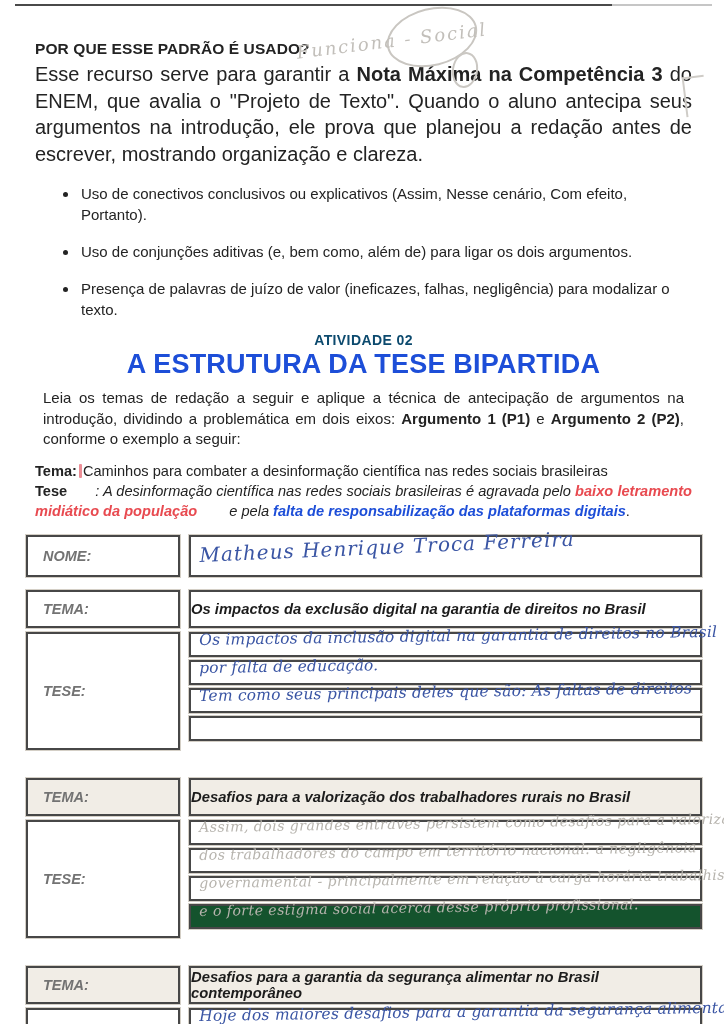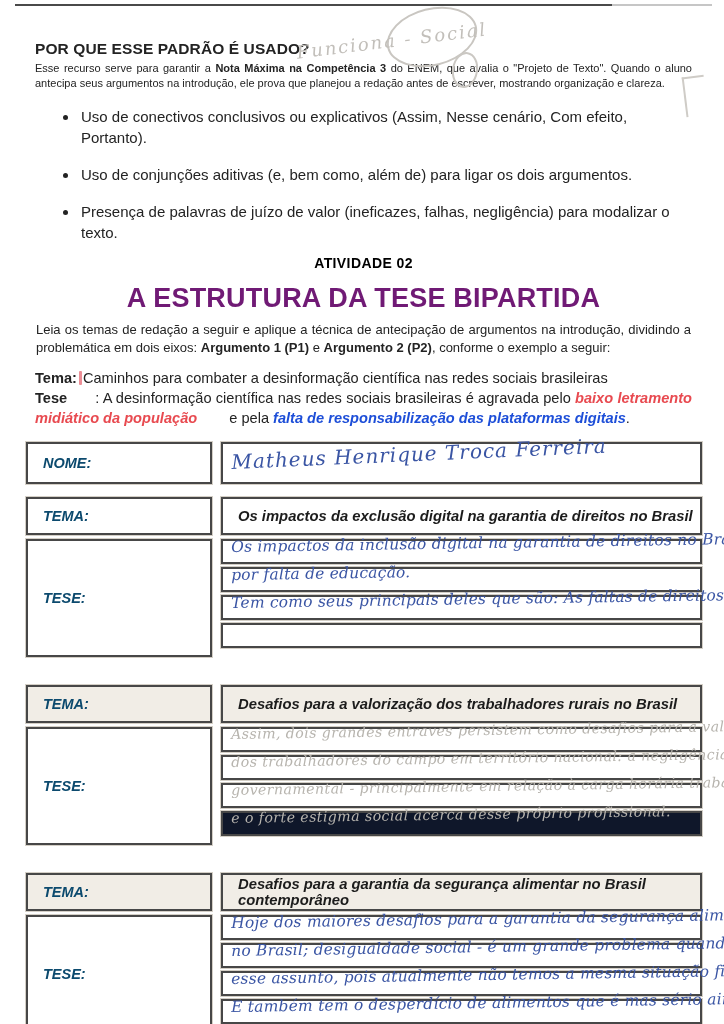--- a/index.html
+++ b/index.html
@@ -25,46 +25,46 @@
     position:absolute;top:52px;left:452px;width:22px;height:32px;z-index:2;
     border:2px solid #cbc8c3;border-radius:50%;transform:rotate(9deg);
   }
   .pencil-bracket{
     position:absolute;top:76px;left:684px;width:20px;height:38px;z-index:2;
     border-left:2px solid #cfccc7;border-top:2px solid #cfccc7;transform:rotate(-7deg);
   }
   
   .content{padding:32px 32px 0 35px;position:relative;z-index:1;}
   .h-why{font-size:15.5px;font-weight:bold;margin:8px 0 3px 0;letter-spacing:.1px;}
-  .para{font-size:11px;line-height:1.33;text-align:justify;margin:0;}
+  .para{font-size:20px;line-height:1.33;text-align:justify;margin:0;}
   .b{font-weight:bold;}
   .h-gram{font-size:14.8px;font-weight:bold;margin:13px 0 2px 0;}
   ul.bullets{margin:0;padding:0 0 0 44px;list-style:disc;}
   ul.bullets li{font-size:15px;line-height:1.4;padding-left:2px;margin-top:16px;}
   .kicker{margin-top:12px;text-align:center;font-weight:bold;font-size:14px;letter-spacing:.4px;}
-  .title{margin:12px 0 7px 0;text-align:center;font-weight:bold;font-size:27px;letter-spacing:.2px;color:#701a75;}
-  .intro{font-size:13px;line-height:1.36;text-align:justify;margin:1px;}
+  .title{margin:1px 0 7px 0;text-align:center;font-weight:bold;font-size:27px;letter-spacing:.2px;color:#1d4ed8;}
+  .intro{font-size:15px;line-height:1.36;text-align:justify;margin:8px;}
   .example{margin-top:12px;font-size:14.6px;line-height:1.37;text-align:justify;}
   .red-hl{font-weight:bold;font-style:italic;}
-  .tese-ex{padding-left:28px;}
+  .tese-ex{font-style:italic;padding-left:28px;}
   .cursor-mark{display:inline-block;width:3px;height:14px;background:#ec8e96;vertical-align:-2px;margin:0 1px 0 2px;border-radius:1px;}
   
   .row-flex{display:flex;gap:9px;}
   .boxes-wrap{margin:0 -10px 0 -9px;} 
   .cellb{border:2px solid #474747;box-shadow:0 0 0 1px #d4cfc6;background:#fff;box-sizing:border-box;}
   .label-cell{
-    width:186px;display:flex;align-items:center;padding-left:15px;
-    font-weight:bold;font-style:italic;font-size:14.5px;color:#0c4a6e;
+    width:154px;display:flex;align-items:center;padding-left:15px;
+    font-weight:bold;font-style:italic;font-size:14.5px;color:#737373;
   }
   .nome-row{height:42px;margin-top:13px;}
   .nome-row .value-cell{flex:1;position:relative;overflow:visible;}
   .wbox{margin-top:0;}
   .tema-row{height:38px;}
   .tema-content{
-    flex:1;display:flex;align-items:center;padding-left:15px;
+    flex:1;display:flex;align-items:center;
     font-weight:bold;font-style:italic;font-size:14.8px;color:#1c1c1c;
   }
   .beige .label-cell,.beige .tema-content{background:#f1ede6;}
   .tese-row{margin-top:4px;align-items:stretch;}
   .tese-label{min-height:118px;}
   .tese-lines{flex:1;display:flex;flex-direction:column;gap:3px;}
   .tese-line{height:25px;position:relative;overflow:visible;}
   
   .hw{
     position:absolute;left:8px;top:-3px;white-space:nowrap;z-index:4;
@@ -91,21 +91,21 @@
 
   <h1 class="h-why">POR QUE ESSE PADRÃO É USADO?</h1>
   <p class="para"><span>Esse recurso serve para garantir a </span><span class="b">Nota Máxima na Competência 3</span><span> do ENEM, que avalia o "Projeto de Texto". Quando o aluno antecipa seus argumentos na introdução, ele prova que planejou a redação antes de escrever, mostrando organização e clareza.</span></p>
 
   <ul class="bullets">
     <li>Uso de conectivos conclusivos ou explicativos (Assim, Nesse cenário, Com efeito, Portanto).</li>
     <li>Uso de conjunções aditivas (e, bem como, além de) para ligar os dois argumentos.</li>
     <li>Presença de palavras de juízo de valor (ineficazes, falhas, negligência) para modalizar o texto.</li>
   </ul>
 
-  <div class="kicker" style="color:#000000">ATIVIDADE 02</div>
+  <div class="kicker" style="color:#0c4a6e">ATIVIDADE 02</div>
   <div class="title">A ESTRUTURA DA TESE BIPARTIDA</div>
 
   <p class="intro"><span>Leia os temas de redação a seguir e aplique a técnica de antecipação de argumentos na introdução, dividindo a problemática em dois eixos: </span><span class="b">Argumento 1 (P1)</span><span> e </span><span class="b">Argumento 2 (P2)</span><span>, conforme o exemplo a seguir:</span></p>
 
   <div class="example">
     <div><span class="b">Tema:</span><span class="cursor-mark"></span><span>Caminhos para combater a desinformação científica nas redes sociais brasileiras</span></div>
     <div><span class="b">Tese</span><span class="tese-ex">: A desinformação científica nas redes sociais brasileiras é agravada pelo </span><span class="red-hl" style="color:#e84a50">baixo letramento midiático da população</span><span class="tese-ex"> e pela </span><span class="red-hl" style="color:#1d4ed8">falta de responsabilização das plataformas digitais</span><span>.</span></div>
   </div>
 
   <div class="boxes-wrap">
@@ -155,21 +155,21 @@
         <div class="tese-lines">
           <div class="cellb tese-line" style="background:#fff">
               <span class="hw ink-pencil">Assim, dois grandes entraves persistem como desafios para a valorização</span>
             </div>
           <div class="cellb tese-line" style="background:#fff">
               <span class="hw ink-pencil">dos trabalhadores do campo em território nacional: a negligência</span>
             </div>
           <div class="cellb tese-line" style="background:#fff">
               <span class="hw ink-pencil">governamental - principalmente em relação à carga horária trabalhista</span>
             </div>
-          <div class="cellb tese-line" style="background:#0f172a">
+          <div class="cellb tese-line" style="background:#14532d">
               <span class="hw ink-pencil">e o forte estigma social acerca desse próprio profissional.</span>
             </div>
         </div>
       </div>
     </div>
 
     <div class="gap30"></div>
 
     <div class="wbox beige">
       <div class="row-flex tema-row">

